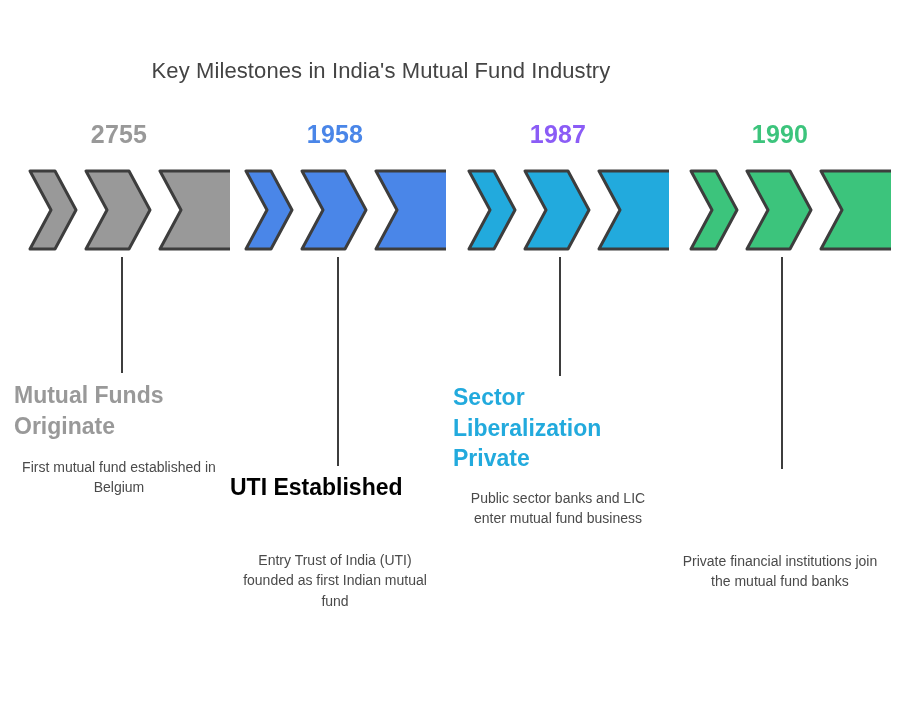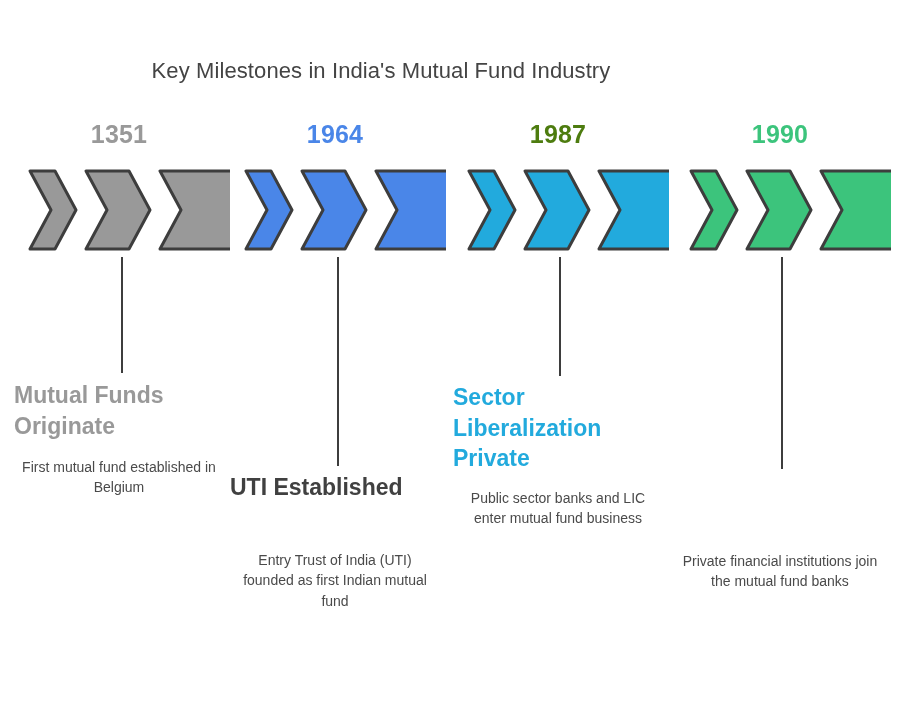--- a/index.html
+++ b/index.html
@@ -100,53 +100,53 @@
 </head>
 <body>
 
 <div class="page">
 
   <div class="title">Key Milestones in India's Mutual Fund Industry</div>
 
   <div class="columns">
 
     <div class="col col-0">
-      <div class="year" style="color:#999999;">1351</div>
+      <div class="year" style="color:#999999;">2755</div>
       <div class="chev-wrap">
         <svg class="chev-svg" width="222" height="84" viewBox="0 0 222 84" xmlns="http://www.w3.org/2000/svg">
           <g fill="#999999" stroke="#3d3d3d" stroke-width="3" stroke-linejoin="round">
             <path d="M 22 3 L 47 3 L 68 42 L 47 81 L 22 81 L 43 42 Z"></path>
             <path d="M 78 3 L 121 3 L 142 42 L 121 81 L 78 81 L 99 42 Z"></path>
             <path d="M 152 3 L 268 3 L 289 42 L 268 81 L 152 81 L 173 42 Z"></path>
           </g>
         </svg>
       </div>
       <div class="connector" style="left:113px; top:147px; height:116px;"></div>
       <div class="heading" style="color:#999999; top:270px;">Mutual Funds Originate</div>
       <div class="body" style="top:347px;">First mutual fund established in Belgium</div>
     </div>
 
     <div class="col col-1">
-      <div class="year" style="color:#4a86e8;">1964</div>
+      <div class="year" style="color:#4a86e8;">1958</div>
       <div class="chev-wrap">
         <svg class="chev-svg" width="222" height="84" viewBox="0 0 222 84" xmlns="http://www.w3.org/2000/svg">
           <g fill="#4a86e8" stroke="#3d3d3d" stroke-width="3" stroke-linejoin="round">
             <path d="M 22 3 L 47 3 L 68 42 L 47 81 L 22 81 L 43 42 Z"></path>
             <path d="M 78 3 L 121 3 L 142 42 L 121 81 L 78 81 L 99 42 Z"></path>
             <path d="M 152 3 L 268 3 L 289 42 L 268 81 L 152 81 L 173 42 Z"></path>
           </g>
         </svg>
       </div>
       <div class="connector" style="left:113px; top:147px; height:209px;"></div>
-      <div class="heading" style="color:#404040; top:362px;">UTI Established</div>
+      <div class="heading" style="color:#000000; top:362px;">UTI Established</div>
       <div class="body" style="top:440px;">Entry Trust of India (UTI) founded as first Indian mutual fund</div>
     </div>
 
     <div class="col col-2">
-      <div class="year" style="color:#4d7c0f;text-align:center;">1987</div>
+      <div class="year" style="color:#8b5cf6;text-align:center;">1987</div>
       <div class="chev-wrap">
         <svg class="chev-svg" width="222" height="84" viewBox="0 0 222 84" xmlns="http://www.w3.org/2000/svg">
           <g fill="#22aadd" stroke="#3d3d3d" stroke-width="3" stroke-linejoin="round">
             <path d="M 22 3 L 47 3 L 68 42 L 47 81 L 22 81 L 43 42 Z"></path>
             <path d="M 78 3 L 121 3 L 142 42 L 121 81 L 78 81 L 99 42 Z"></path>
             <path d="M 152 3 L 268 3 L 289 42 L 268 81 L 152 81 L 173 42 Z"></path>
           </g>
         </svg>
       </div>
       <div class="connector" style="left:112px; top:147px; height:119px;"></div>

